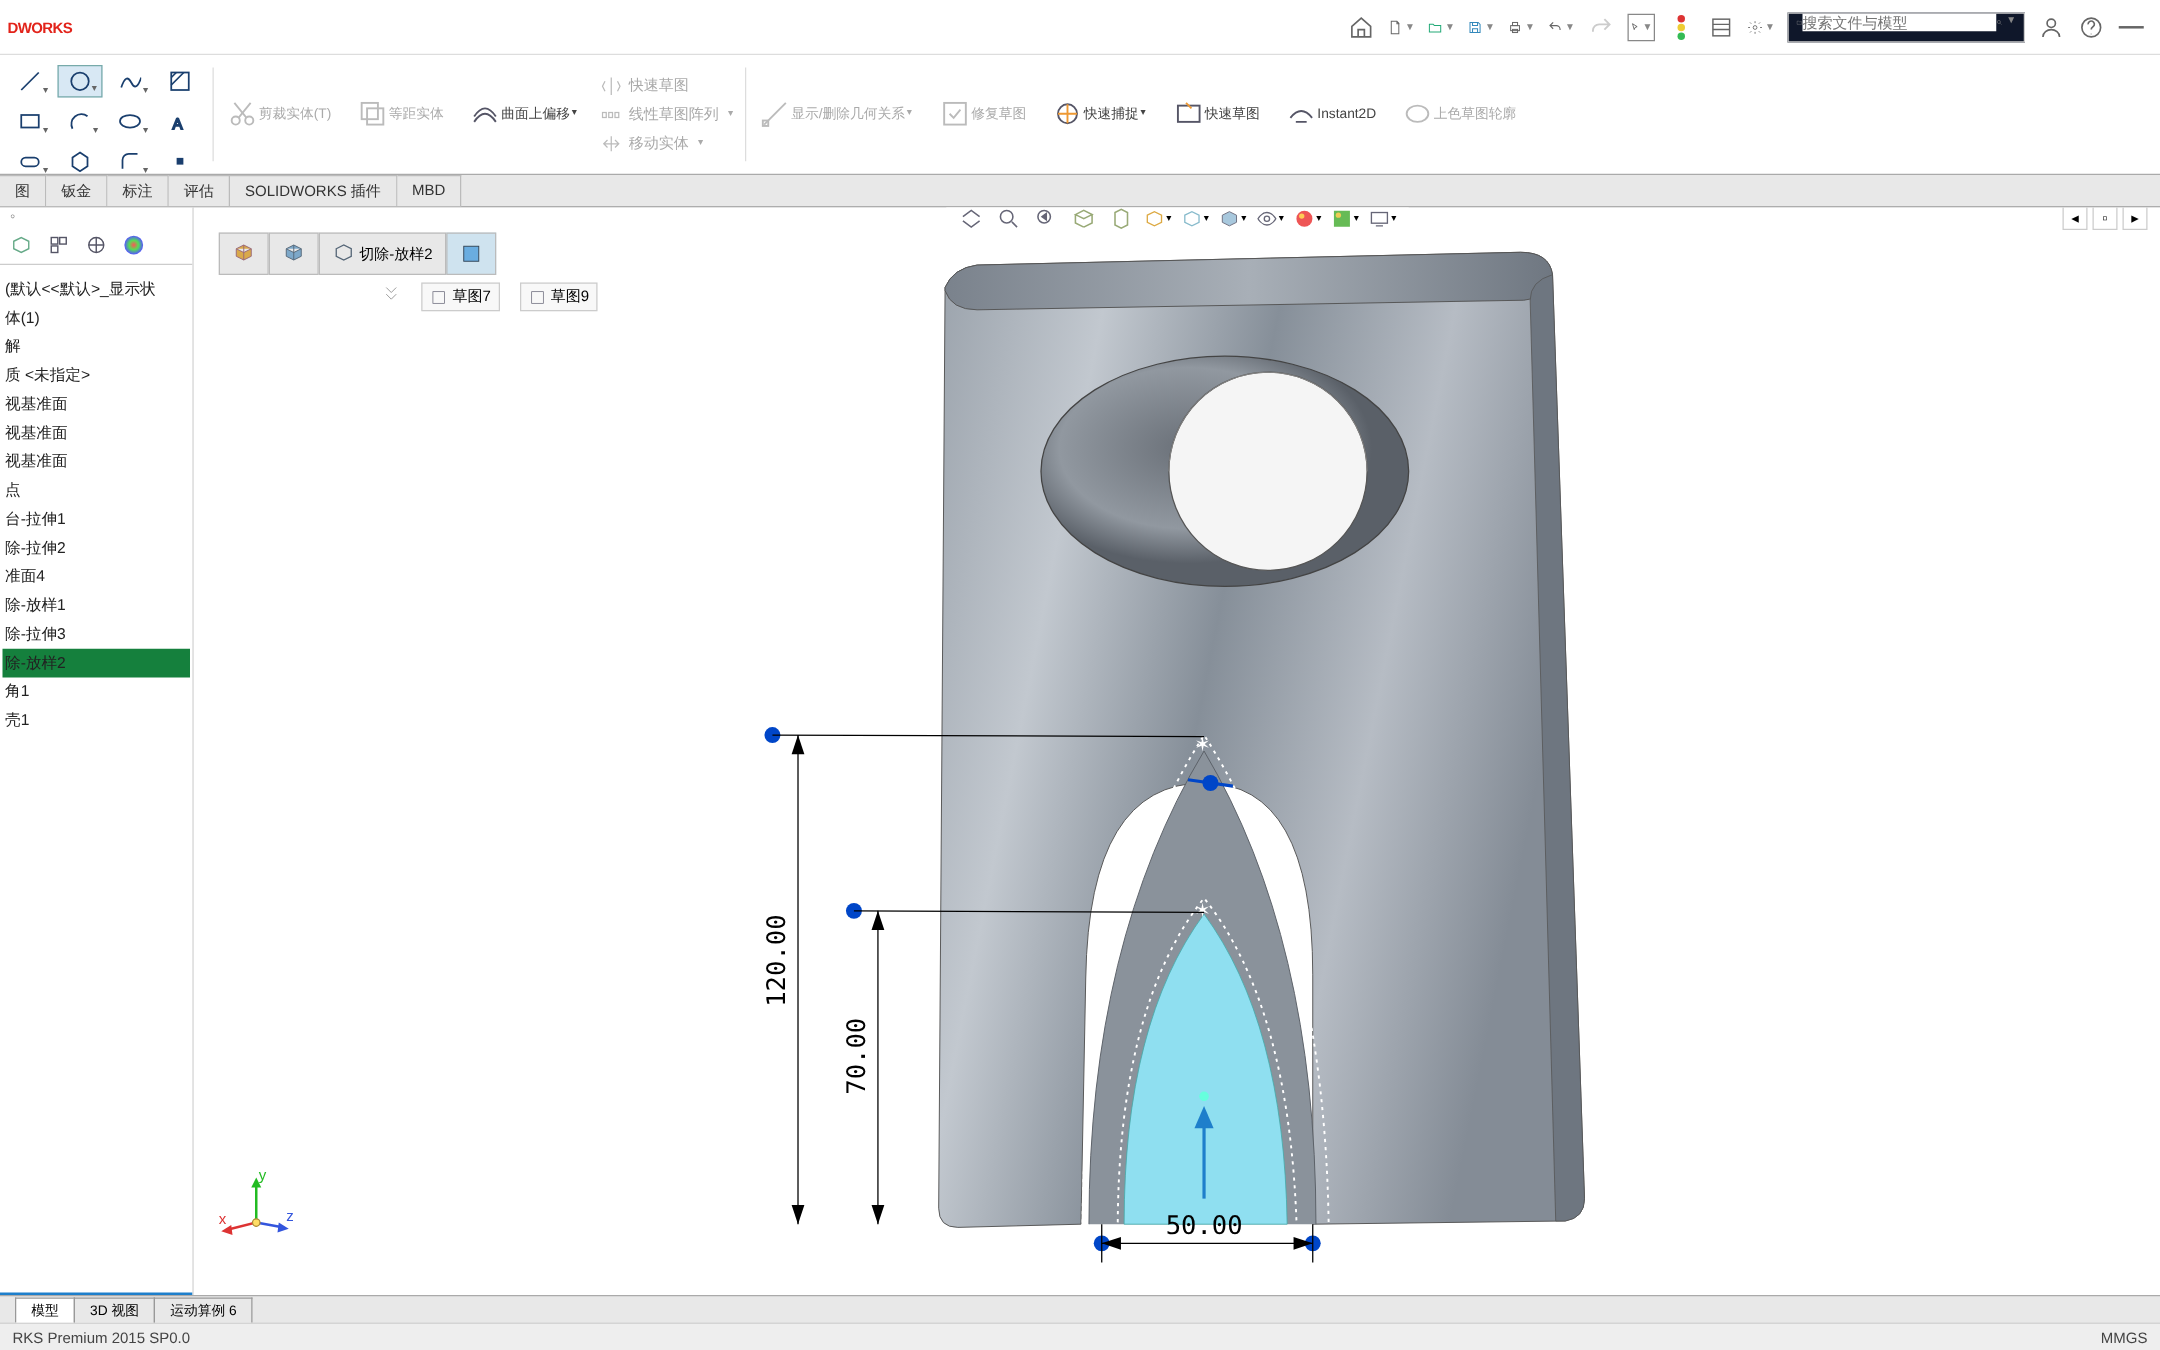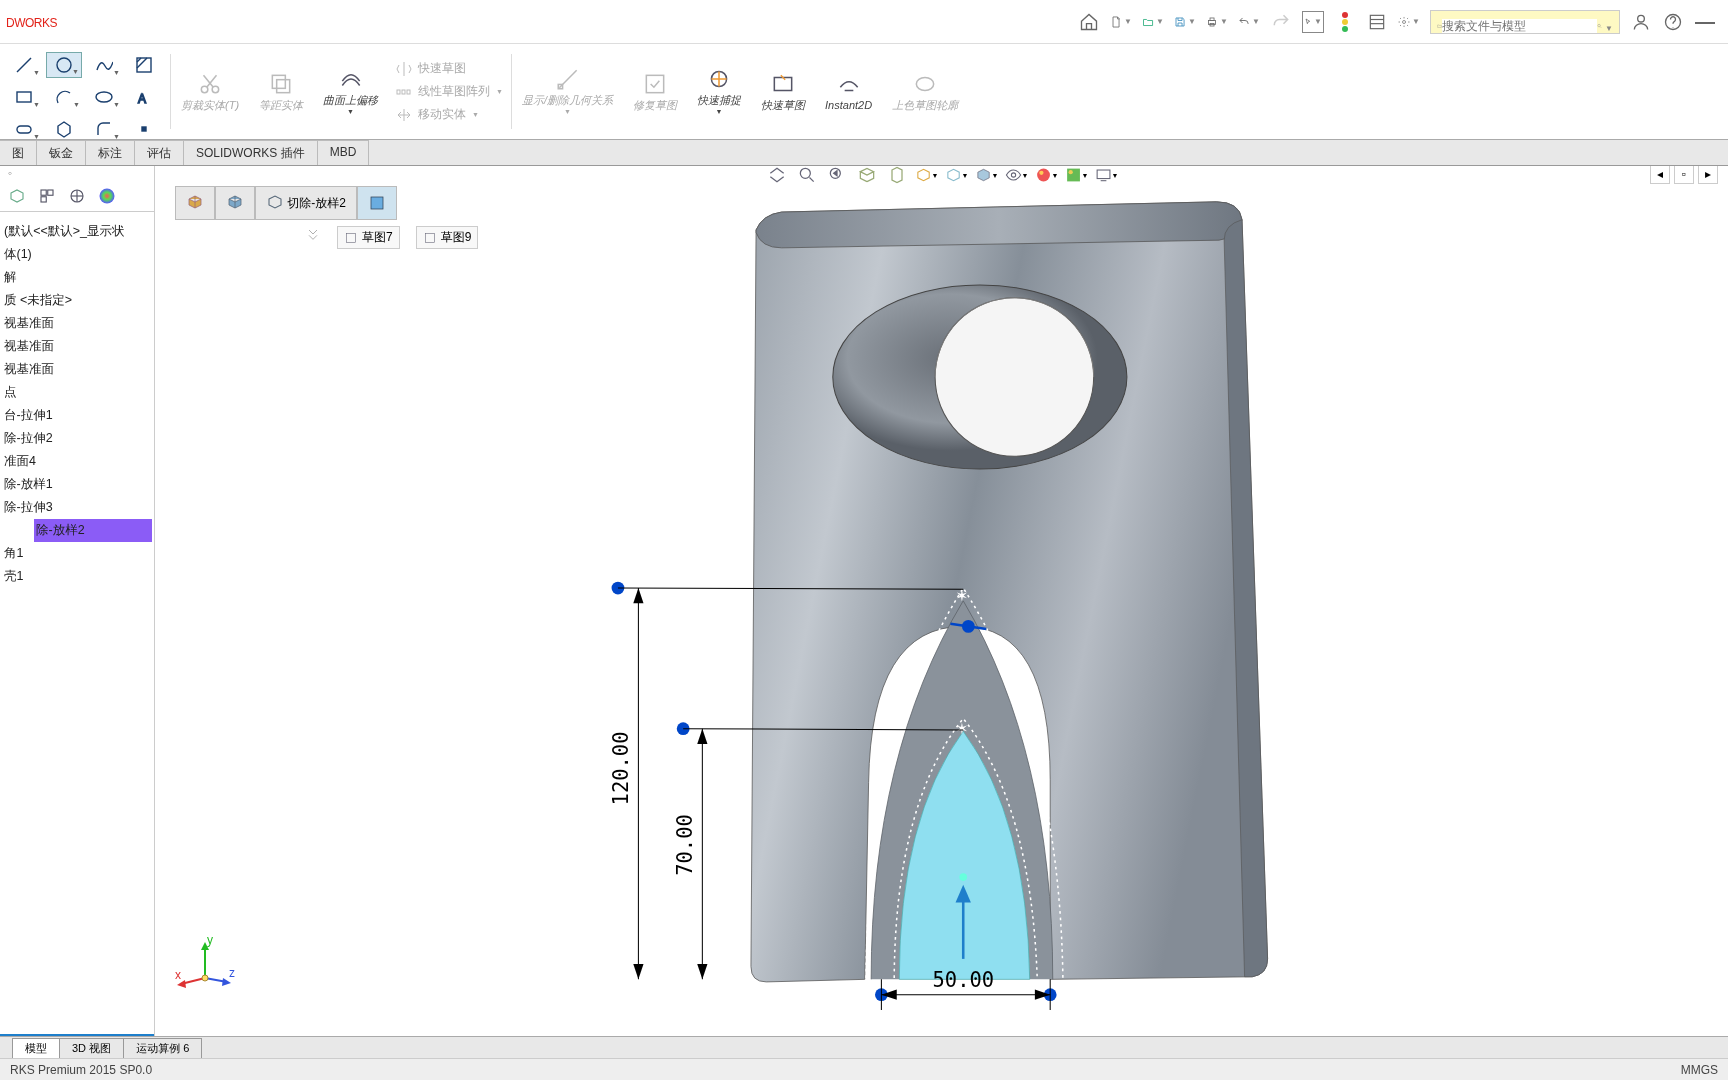--- a/index.html
+++ b/index.html
@@ -1,60 +1,60 @@
 <!DOCTYPE html>
 <html><head>
 <meta charset="utf-8">
 <style>
 * { margin: 0; padding: 0; box-sizing: border-box; font-family: "Microsoft YaHei", Arial, sans-serif; font-size: 12px; }
 body { background: #fff; width: 1728px; height: 1080px; overflow: hidden; position: relative; }
 
 
 .menubar { height: 44px; background: #fff; display: flex; align-items: center; border-bottom: 1px solid #ddd; }
-.logo { color: #e2231a; font-weight: normal; font-size: 15px; padding: 0 12px 0 6px; letter-spacing: -0.5px; }
+.logo { color: #e2231a; font-weight: bold; font-size: 15px; padding: 0 12px 0 6px; letter-spacing: -0.5px; }
 .menu-items { display: flex; gap: 6px; }
 .menu-item { padding: 4px 6px; color: #333; cursor: pointer; }
 .pin { color: #888; margin-left: 6px; }
 .menubar-right { margin-left: auto; display: flex; align-items: center; gap: 10px; padding-right: 12px; }
 .top-icon { width: 22px; height: 22px; display: flex; align-items: center; justify-content: center; color: #666; cursor: pointer; }
 .top-icon svg { width: 20px; height: 20px; }
 .dropdown-icon { display: flex; align-items: center; }
 .dropdown-icon .chev { font-size: 8px; color: #888; margin-left: 2px; }
-.search-box { display: flex; align-items: flex-end; border: 1px solid #ccc; height: 24px; width: 190px; padding: 0 6px; background: #fef9c3; }
+.search-box { display: flex; align-items: flex-start; border: 1px solid #ccc; height: 24px; width: 190px; padding: 0 6px; background: #0f172a; }
 .search-box input { border: none; outline: none; flex: 1; color: #888; font-size: 12px; }
 .traffic { display: flex; flex-direction: column; gap: 1px; }
 .light { width: 6px; height: 6px; border-radius: 50%; }
 
 
 .ribbon { height: 96px; background: #fff; display: flex; align-items: stretch; border-bottom: 1px solid #aaa; padding: 4px 0; }
 .sketch-tools { display: grid; grid-template-columns: repeat(4, 38px); grid-template-rows: repeat(3, 30px); gap: 2px; padding: 2px 6px; align-items: center; }
 .st { width: 36px; height: 26px; display: flex; align-items: center; justify-content: center; position: relative; }
 .st .chev { position: absolute; right: 2px; bottom: 2px; font-size: 7px; color: #666; }
 .st svg { width: 18px; height: 18px; stroke: #1a3f6e; fill: none; stroke-width: 1.4; }
 .divider { width: 1px; background: #ddd; margin: 6px 0; }
-.rgroup { display: flex; flex-direction: column; align-items: center; justify-content: center; padding: 2px 10px; color: #444; text-align: center; line-height: 1.25; font-style: italic; }
+.rgroup { display: flex; flex-direction: row; align-items: center; justify-content: center; padding: 2px 10px; color: #444; text-align: center; line-height: 1.25; }
 .rgroup.disabled { color: #aaa; }
 .rgroup .icon { width: 26px; height: 26px; margin-bottom: 2px; }
 .rgroup .label { font-size: 11px; }
 .subitems { display: flex; flex-direction: column; gap: 6px; padding: 4px 8px; justify-content: center; }
 .subitem { display: flex; align-items: center; gap: 6px; color: #aaa; font-size: 11px; }
 .subitem .mini { width: 16px; height: 16px; }
 
 
 .tabs { display: flex; background: #e8e8e8; border-bottom: 1px solid #999; height: 26px; }
 .tab { padding: 4px 12px; background: #e8e8e8; border-right: 1px solid #bbb; border-top: 1px solid #bbb; cursor: pointer; color: #333; }
 
 
 .main { display: flex; height: calc(100% - 44px - 96px - 26px - 22px - 22px); }
 .sidepanel { width: 155px; background: #fff; border-right: 1px solid #ccc; overflow: hidden; position: relative; }
 .side-tabs { display: flex; height: 32px; border-bottom: 1px solid #ccc; align-items: center; padding-left: 2px; }
 .side-tab { width: 30px; height: 28px; display: flex; align-items: center; justify-content: center; border: 1px solid transparent; }
 .tree { padding: 8px 2px; }
 .tree-node { padding: 3px 2px; color: #222; white-space: nowrap; cursor: pointer; font-size: 12.5px; }
-.tree-node.selected { background: #8b5cf6; margin-left: 32px; }
+.tree-node.selected { background: #15803d; }
 
 
 .viewport { flex: 1; background: #fff; position: relative; overflow: hidden; }
 .breadcrumb { position: absolute; top: 20px; left: 20px; display: flex; align-items: center; gap: 0; height: 34px; }
 .bc-item { height: 34px; display: flex; align-items: center; padding: 0 10px; background: #e8e8e8; border: 1px solid #bbb; position: relative; }
 .bc-item.last { background: #cfe3ef; }
 .bc-item .cube svg { width: 18px; height: 18px; }
 .bc-sub { position: absolute; top: 60px; left: 150px; display: flex; gap: 16px; }
 .bc-sketch { display: flex; align-items: center; gap: 4px; padding: 2px 6px; border: 1px solid #ccc; background: #f8f8f8; }
 .view-toolbar { position: absolute; top: -6px; left: 50%; transform: translateX(-50%); display: flex; gap: 6px; padding: 4px 8px; background: #fff; align-items: center; }

